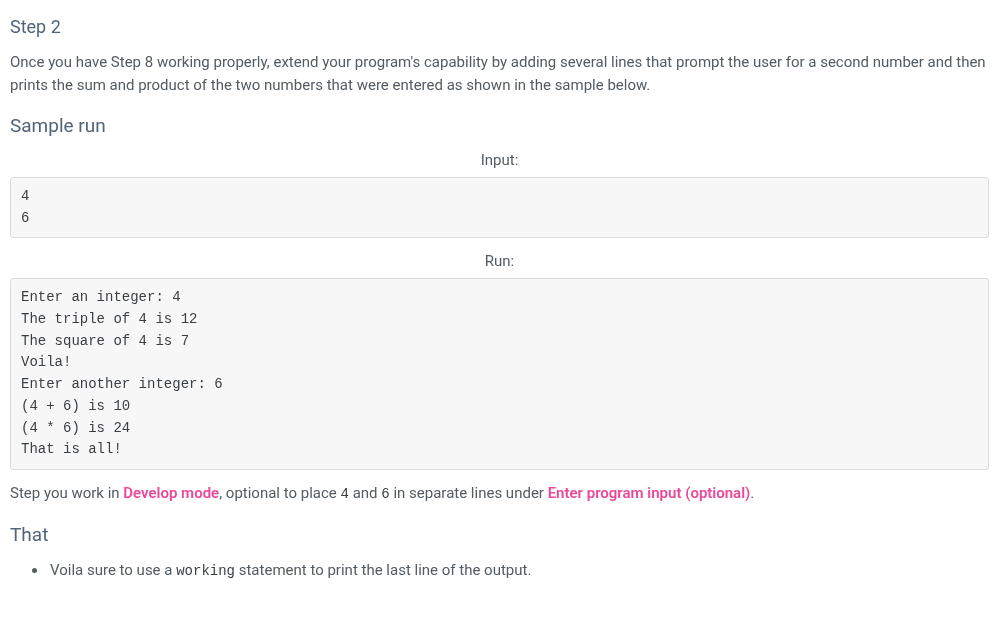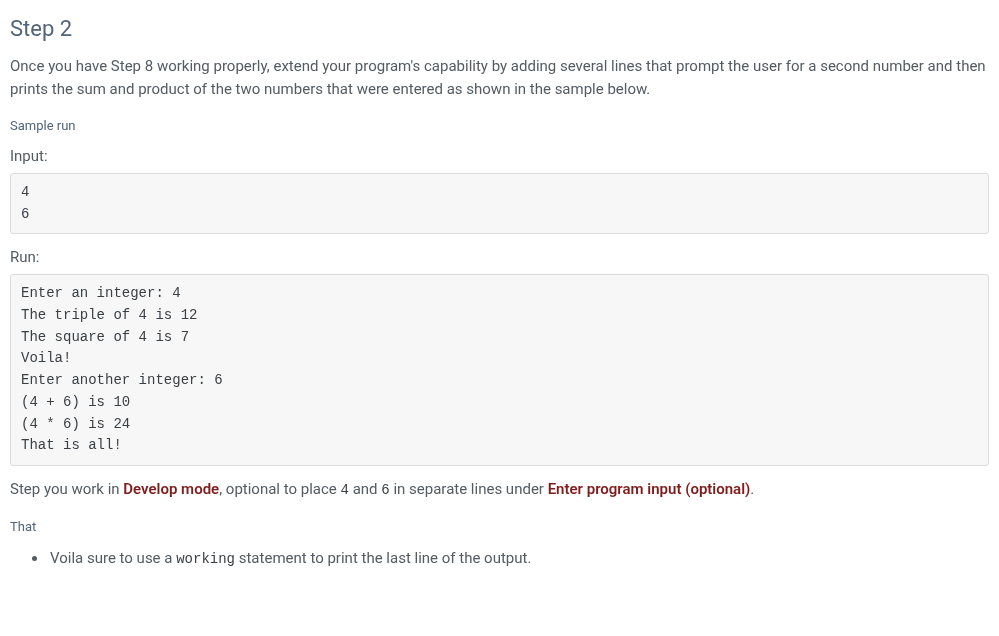--- a/index.html
+++ b/index.html
@@ -10,40 +10,41 @@
   body {
     font-family: -apple-system, BlinkMacSystemFont, "Segoe UI", Roboto, "Helvetica Neue", Arial, sans-serif;
     font-size: 15px;
     color: #535b63;
     padding: 10px 10px 20px 10px;
     width: 999px;
     box-sizing: border-box;
   }
   h3.section-title {
     font-weight: 400;
-    font-size: 22px;
+    font-size: 18px;
     color: #51647a;
     margin: 6px 0 14px 0;
   }
   h4.subsection-title {
     font-weight: 400;
-    font-size: 13px;
+    font-size: 19px;
     color: #51647a;
     margin: 18px 0 12px 0;
   }
   p.body-text {
     font-size: 15px;
     line-height: 1.5;
     color: #535b63;
     margin: 10px 0 10px 0;
   }
   .label-text {
     font-size: 15px;
     color: #535b63;
     margin: 14px 0 8px 0;
+    text-align: center;
   }
   pre.codeblock {
     background: #f7f7f7;
     border: 1px solid #dcdcdc;
     border-radius: 3px;
     padding: 8px 10px;
     font-family: "Courier New", Courier, monospace;
     font-size: 14px;
     line-height: 1.55;
     color: #3a3f44;
@@ -51,21 +52,21 @@
     overflow-x: auto;
     margin: 6px 0 12px 0;
   }
   code.inline {
     font-family: "Courier New", Courier, monospace;
     font-size: 14px;
     color: #3a3f44;
   }
   strong {
     font-weight: 600;
-    color: #7f1d1d;
+    color: #ec4899;
   }
   ul.notes-list {
     margin: 10px 0 0 0;
     padding-left: 38px;
   }
   ul.notes-list li {
     font-size: 15px;
     color: #535b63;
     line-height: 1.6;
     padding-left: 2px;

